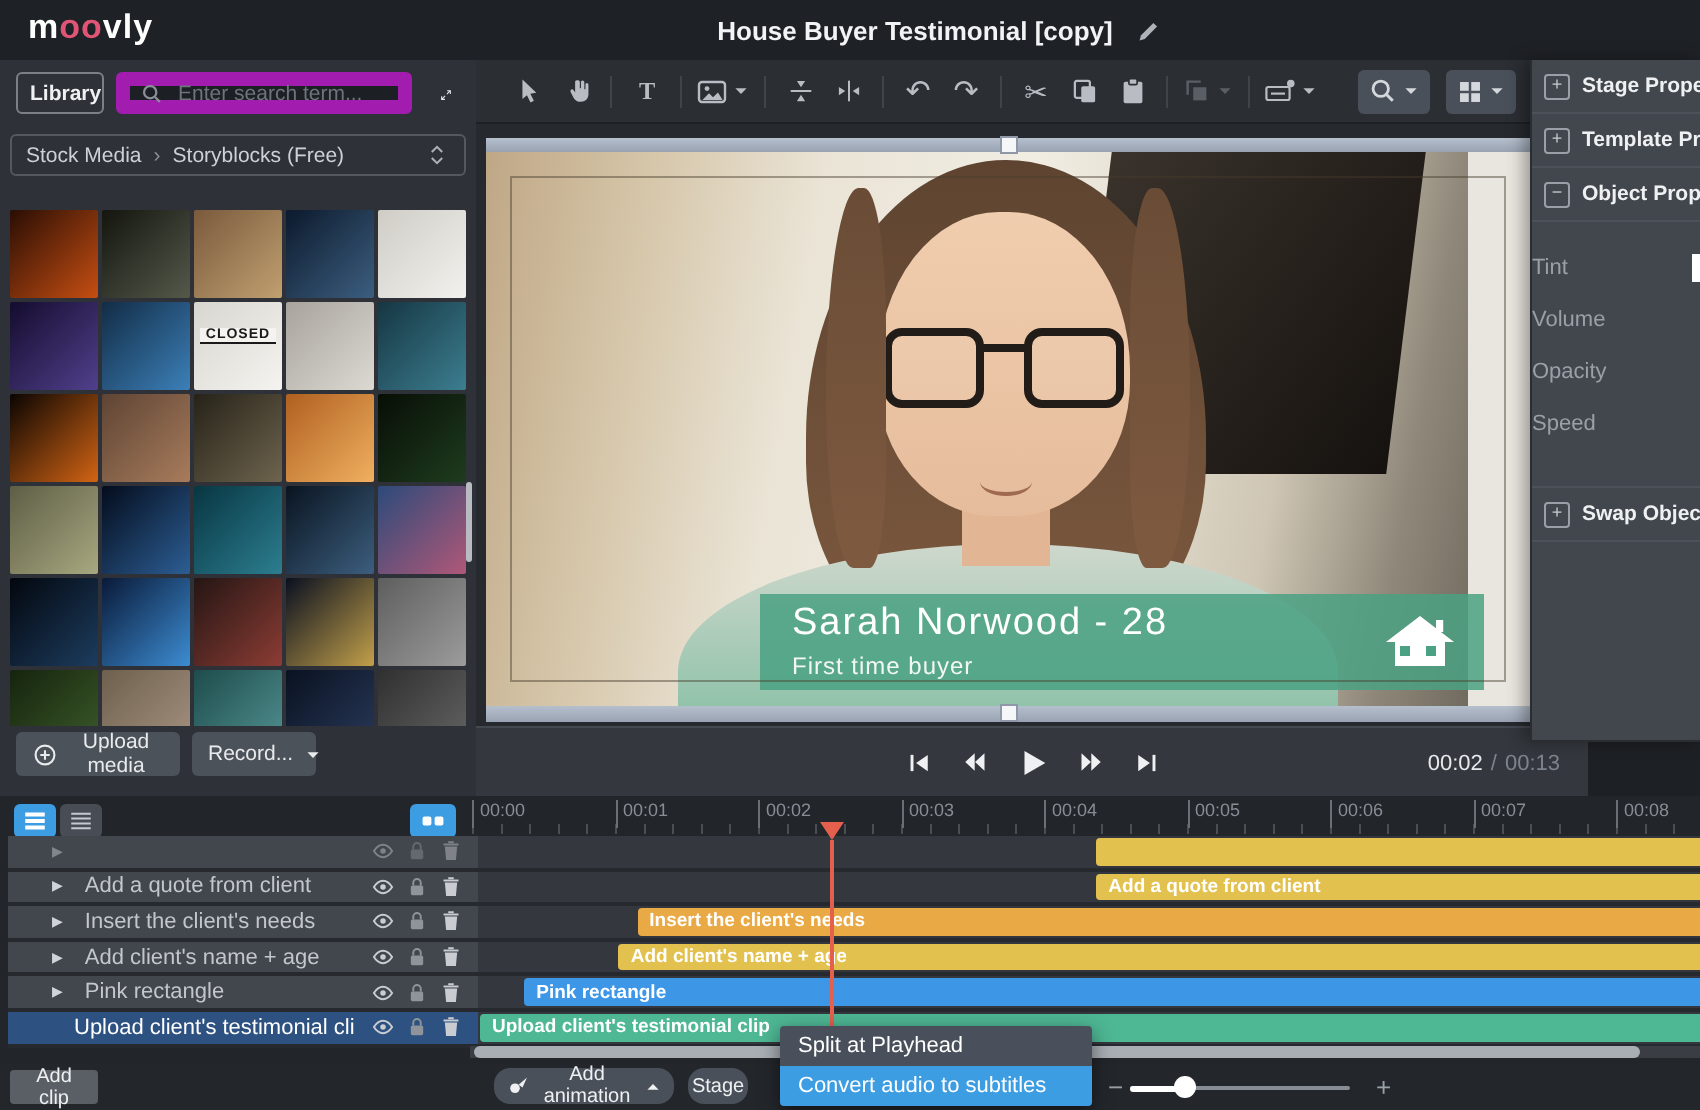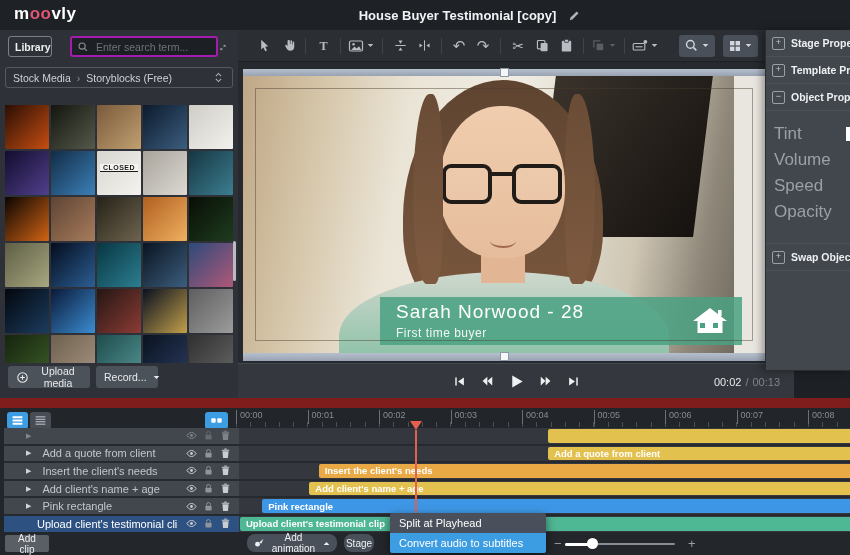--- a/index.html
+++ b/index.html
@@ -12,21 +12,21 @@
   .header{position:absolute;left:0;top:0;width:850px;height:30px;background:#1e2126;display:flex;align-items:center;}
   .logo{position:absolute;left:14px;top:4px;font-size:17px;font-weight:bold;letter-spacing:.5px;color:#fff;}
   .logo .oo{color:#e05575;}
   .title-wrap{position:absolute;left:0;top:0;width:100%;height:30px;display:flex;align-items:center;justify-content:center;padding-left:90px;box-sizing:border-box;}
   .doc-title{font-size:13px;font-weight:bold;color:#f2f3f5;}
   .title-wrap .ic{margin-left:12px;color:#aeb3ba;}
 
   
   .left-panel{position:absolute;left:0;top:30px;width:238px;height:368px;background:#2e3238;}
   .lib-btn{position:absolute;left:8px;top:6px;width:44px;height:21px;background:transparent;border:1px solid #7b8087;border-radius:3px;color:#eef0f2;font-size:10.5px;font-weight:bold;font-family:inherit;}
-  .search-box{position:absolute;left:70px;top:6px;width:148px;height:21px;background:#1c1f23;border:2px solid #a21caf;border-radius:3px;display:flex;align-items:center;padding:0 5px;box-sizing:border-box;color:#8a9097;}
+  .search-box{position:absolute;left:58px;top:6px;width:148px;height:21px;background:#1c1f23;border:7px solid #a21caf;border-radius:3px;display:flex;align-items:center;padding:0 5px;box-sizing:border-box;color:#8a9097;}
   .search-box input{flex:1;margin-left:5px;background:transparent;border:none;outline:none;color:#c9cdd2;font-size:10.5px;font-family:inherit;min-width:0;}
   .search-box input::placeholder{color:#6e747c;}
   .expand-btn{position:absolute;left:214px;top:8px;width:18px;height:18px;color:#e8eaec;background:transparent;border:none;}
   .crumb{position:absolute;left:5px;top:37px;width:228px;height:21px;border:1px solid #54585f;border-radius:3px;display:flex;align-items:center;padding:0 7px;box-sizing:border-box;font-size:10.5px;color:#cdd1d6;}
   .crumb .sep{margin:0 6px;color:#8a9097;}
   .crumb .ic{margin-left:auto;color:#aab0b6;}
   #media-grid{position:absolute;left:5px;top:75px;width:228px;height:258px;display:grid;grid-template-columns:repeat(5,44px);grid-auto-rows:44px;gap:2px;overflow:hidden;}
   .thumb{border-radius:1px;position:relative;overflow:hidden;}
   .thumb .tlabel{position:absolute;left:3px;right:3px;top:13px;background:#f4f3ef;color:#1a1a1a;font-size:7px;font-weight:bold;text-align:center;letter-spacing:.5px;border-bottom:1px solid #1a1a1a;}
   .lib-scroll{position:absolute;left:233px;top:211px;width:3px;height:40px;border-radius:2px;background:#b8bcc2;}
@@ -76,26 +76,26 @@
   .pb-btn{background:transparent;border:none;color:#eef0f2;display:flex;align-items:center;padding:0;}
   .time{position:absolute;right:14px;top:0;height:35px;display:flex;align-items:center;font-size:11px;}
   .time .cur{color:#e6e8ea;}
   .time .rest{color:#7d838c;margin-left:4px;}
 
   
   .right-panel{position:absolute;left:765px;top:30px;width:85px;height:340px;background:#42474e;border-left:1px solid #2a2d32;border-bottom:1px solid #2a2d32;box-shadow:-3px 0 8px rgba(0,0,0,.35);z-index:50;overflow:hidden;}
   .prop-head{height:26px;display:flex;align-items:center;gap:6px;padding-left:6px;border-bottom:1px solid #4d525a;white-space:nowrap;font-size:10.5px;font-weight:bold;color:#eef0f2;}
   .pm-box{width:11px;height:11px;border:1px solid #9aa0a8;border-radius:2px;color:#c6cad0;font-size:9px;line-height:9px;text-align:center;flex:none;font-weight:normal;}
   .prop-items{padding:10px 0 2px 0;}
-  .prop-item{position:relative;height:26px;line-height:26px;padding-left:8px;color:#9aa0a6;font-size:17px;white-space:nowrap;}
+  .prop-item{position:relative;height:26px;line-height:26px;color:#9aa0a6;font-size:11px;white-space:nowrap;}
   .swatch{position:absolute;right:0;top:6px;width:5px;height:14px;background:#fff;}
   .prop-head.gap{margin-top:16px;border-top:1px solid #4d525a;}
 
   
-  .timeline{position:absolute;left:0;top:398px;width:850px;height:134px;background:#22252a;margin-top:10px;}
+  .timeline{position:absolute;left:0;top:398px;width:850px;height:134px;background:#22252a;}
   .tgl-btn{position:absolute;top:4px;width:21px;height:17px;border:none;border-radius:3px;display:flex;align-items:center;justify-content:center;}
   .tgl-btn.active{background:#3d9de2;color:#fff;}
   .tgl-btn.idle{background:#484d55;color:#c6cad0;}
   .snap-btn{position:absolute;left:205px;top:4px;width:23px;height:17px;background:#3d9de2;border:none;border-radius:3px;color:#fff;display:flex;align-items:center;justify-content:center;}
   .ruler{position:absolute;left:235px;top:0;width:615px;height:19px;
      background-image:repeating-linear-gradient(90deg,#4a4f57 0 1px,transparent 1px 14.3px);
      background-size:615px 5px;background-position:1px 14px;background-repeat:no-repeat;}
   .ruler-label{position:absolute;top:2px;height:14px;border-left:1px solid #6a7078;padding-left:3px;font-size:9px;color:#878d95;line-height:11px;}
   .tracks{position:absolute;left:4px;top:20px;width:850px;}
   .track-row{display:flex;height:15.6px;border-bottom:2px solid #26292e;}
@@ -481,22 +481,22 @@
         <span class="pm-box">+</span>
         <span>Template Properties</span>
       </div>
       <div class="prop-head">
         <span class="pm-box">−</span>
         <span>Object Properties</span>
       </div>
       <div class="prop-items">
         <div class="prop-item">Tint<span class="swatch"></span></div>
         <div class="prop-item">Volume</div>
+        <div class="prop-item">Opacity</div>
         <div class="prop-item">Speed</div>
-        <div class="prop-item">Opacity</div>
       </div>
       <div class="prop-head gap">
         <span class="pm-box">+</span>
         <span>Swap Object</span>
       </div>
     </div>
 
   <div class="timeline">
     <button class="tgl-btn active" style="left:7px;">
         <span class="ic">

